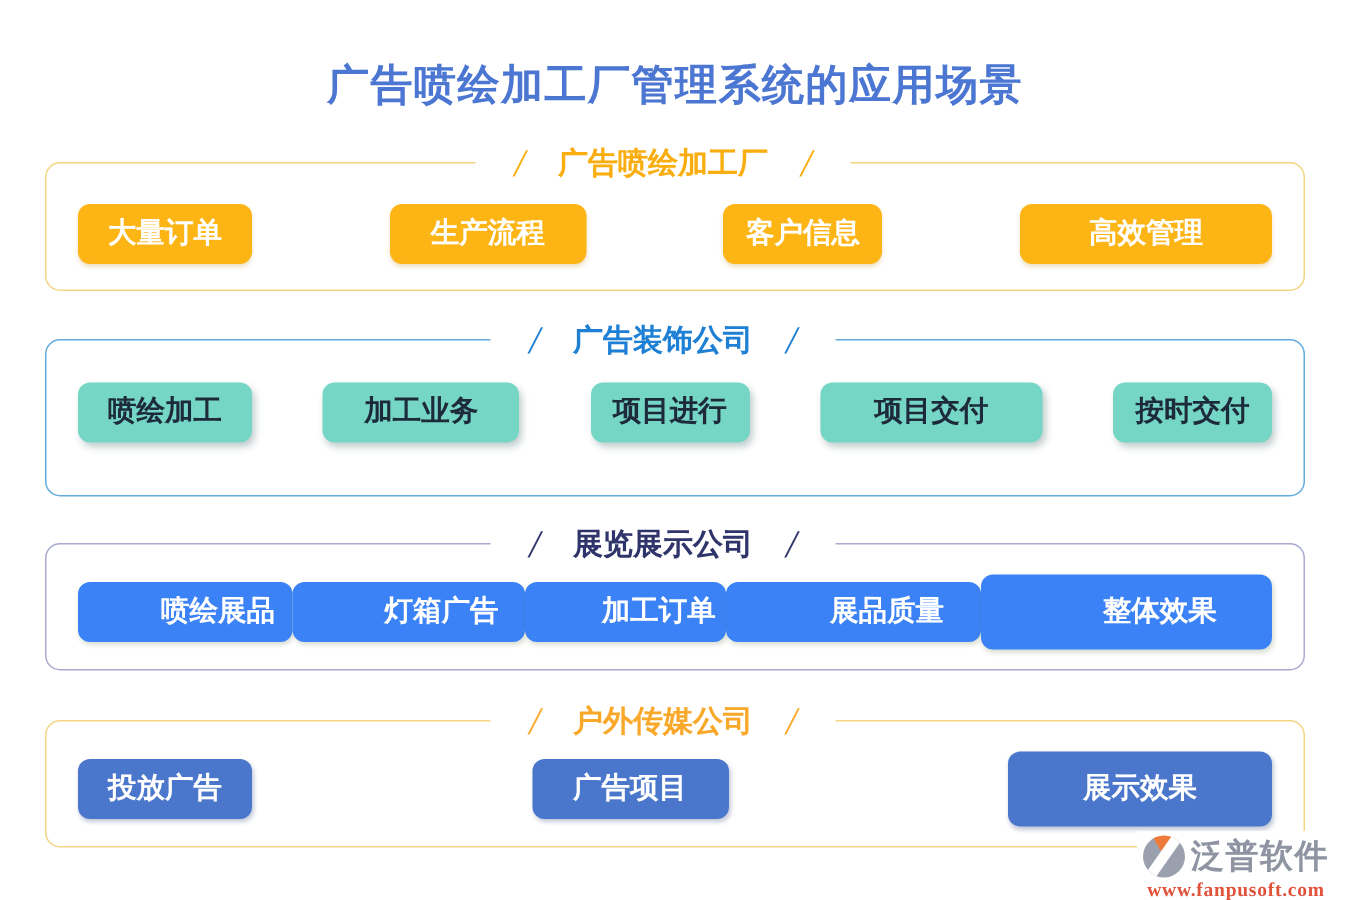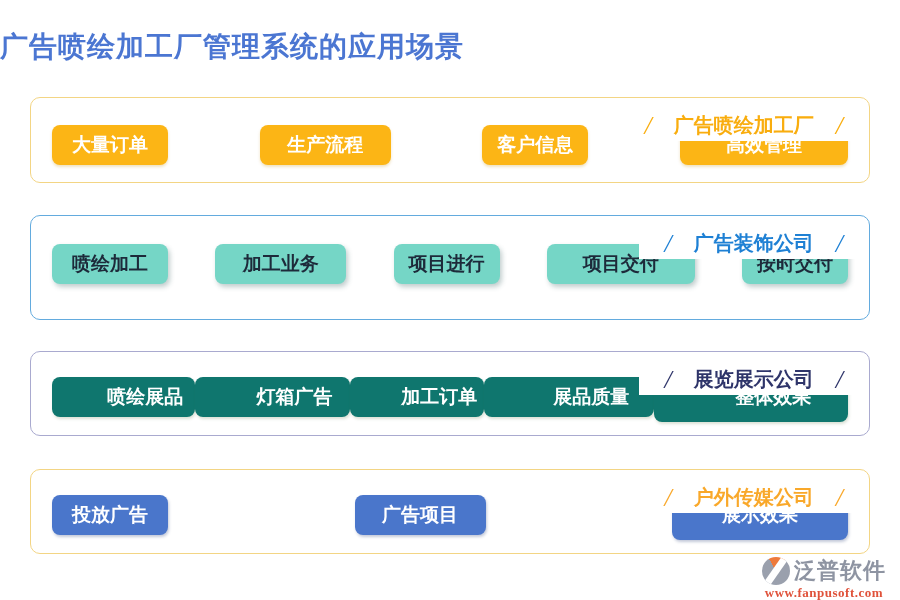--- a/index.html
+++ b/index.html
@@ -2,35 +2,35 @@
 <html><head>
 <meta charset="utf-8">
 <style>
   html,body{margin:0;padding:0;}
   body{
     width:900px;height:600px;overflow:hidden;background:#ffffff;
     font-family:"Liberation Serif","DejaVu Serif",serif;
     position:relative;
   }
   .page-title{
-    padding-top:29px;font-size:28px;font-weight:bold;
+    text-align:center;padding-top:40px;font-size:28px;font-weight:bold;
     color:#4b76d2;letter-spacing:1px;line-height:1.3;
   }
   .section{
     margin:0 30px;border:1px solid;border-radius:10px;position:relative;
     background:#ffffff;
   }
   .sec1{margin-top:32px;height:84px;border-color:#f3d584;}
   .sec2{margin-top:32px;height:103px;border-color:#63abde;}
   .sec3{margin-top:31px;height:83px;border-color:#a9aacf;}
   .sec4{margin-top:33px;height:83px;border-color:#f3d584;}
 
   .sec-header{
-    position:absolute;top:-15px;left:0;right:0;text-align:right;z-index:2;
-    font-weight:bold;font-size:20px;white-space:nowrap;margin-top:28px;
+    position:absolute;top:-15px;left:0;right:16px;text-align:center;z-index:2;
+    font-weight:bold;font-size:20px;white-space:nowrap;
   }
   .sec-header .hdr-inner{background:#ffffff;padding:0 4px;display:inline-block;}
   .slash{
     font-size:26px;font-weight:normal;font-style:italic;
     display:inline-block;vertical-align:-2px;margin:0 22px;
   }
   .sec1 .sec-header{color:#f9ad0e;}
   .sec2 .sec-header{color:#1e80d4;}
   .sec3 .sec-header{color:#2f356a;}
   .sec4 .sec-header{color:#f9a82a;}
@@ -46,21 +46,21 @@
 
   .btn{
     height:40px;line-height:40px;text-align:center;border-radius:8px;
     font-size:19px;font-weight:bold;cursor:pointer;
   }
   .btn.big{height:50px;line-height:50px;}
   .w1{width:116px}.w2{width:131px}.w3{width:106px}.w4{width:148px}.w5{width:168px}.w5big{width:176px}
 
   .sec1 .btn{background:#fcb515;color:#ffffff;box-shadow:0 2px 3px rgba(190,140,10,.25);}
   .sec2 .btn{background:#75d6c6;color:#1d2a3a;box-shadow:2px 3px 5px rgba(50,90,90,.30);}
-  .sec3 .btn{background:#0f766e;color:#ffffff;box-shadow:1px 2px 3px rgba(90,120,70,.22);padding-left:44px;}
+  .sec3 .btn{background:#3b82f6;color:#ffffff;box-shadow:1px 2px 3px rgba(90,120,70,.22);padding-left:44px;}
   .sec4 .btn{background:#4a76cb;color:#ffffff;box-shadow:1px 2px 3px rgba(40,60,120,.28);}
 
   .logo{
     position:absolute;right:10px;top:554px;z-index:5;background:#ffffff;
     padding:2px 4px 0 4px;text-align:center;
   }
   .logo-top{display:flex;align-items:center;justify-content:center;gap:4px;}
   .logo-icon{
     width:28px;height:28px;border-radius:50%;position:relative;overflow:hidden;
     background:conic-gradient(from -30deg,#ee7a3b 0 70deg,#9aa0ad 70deg 360deg);

